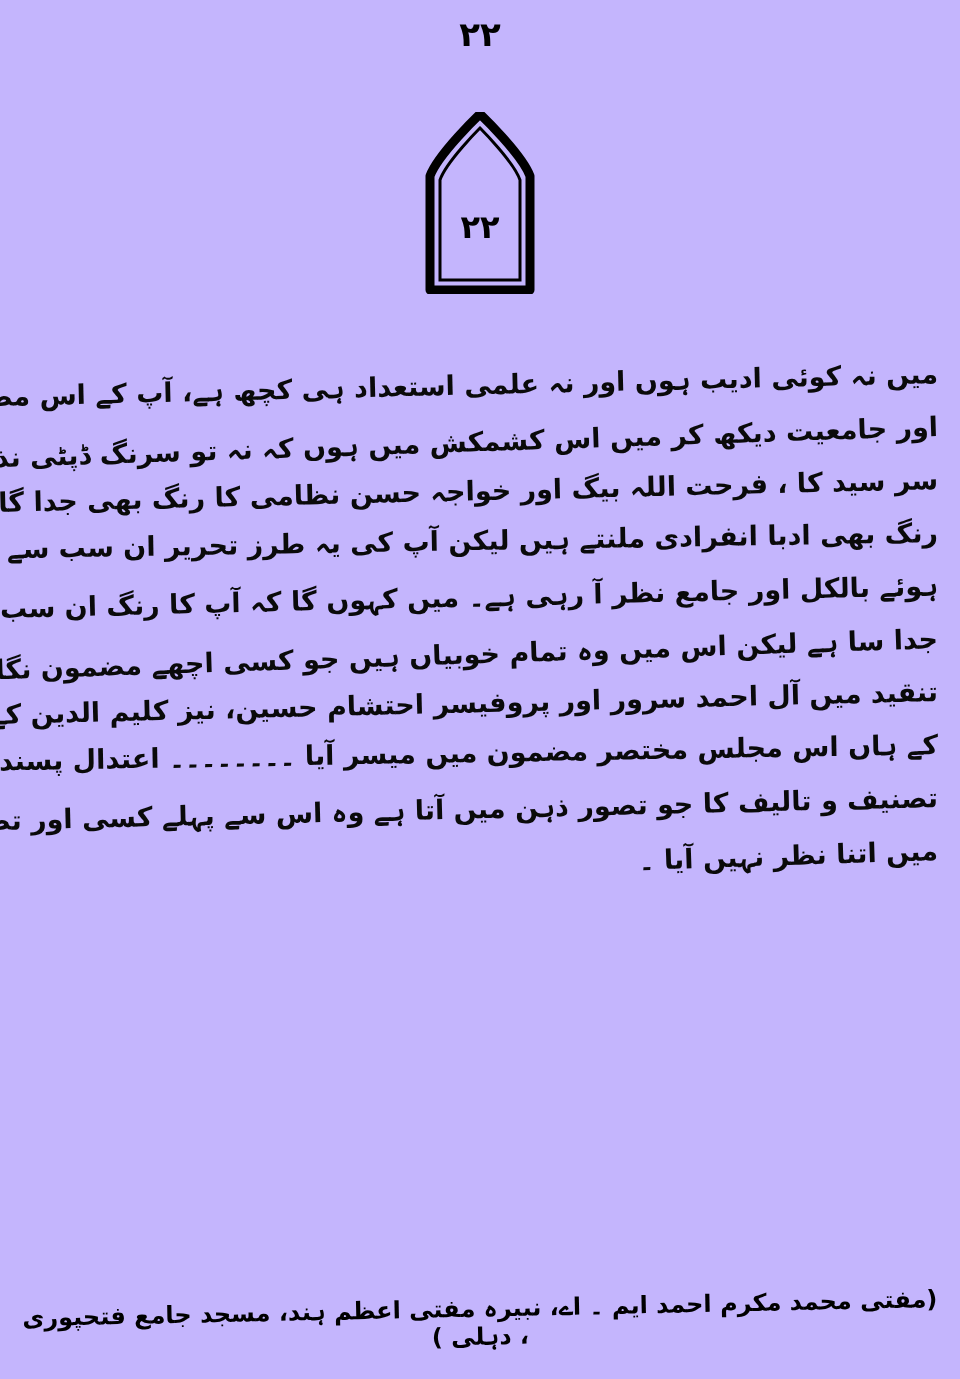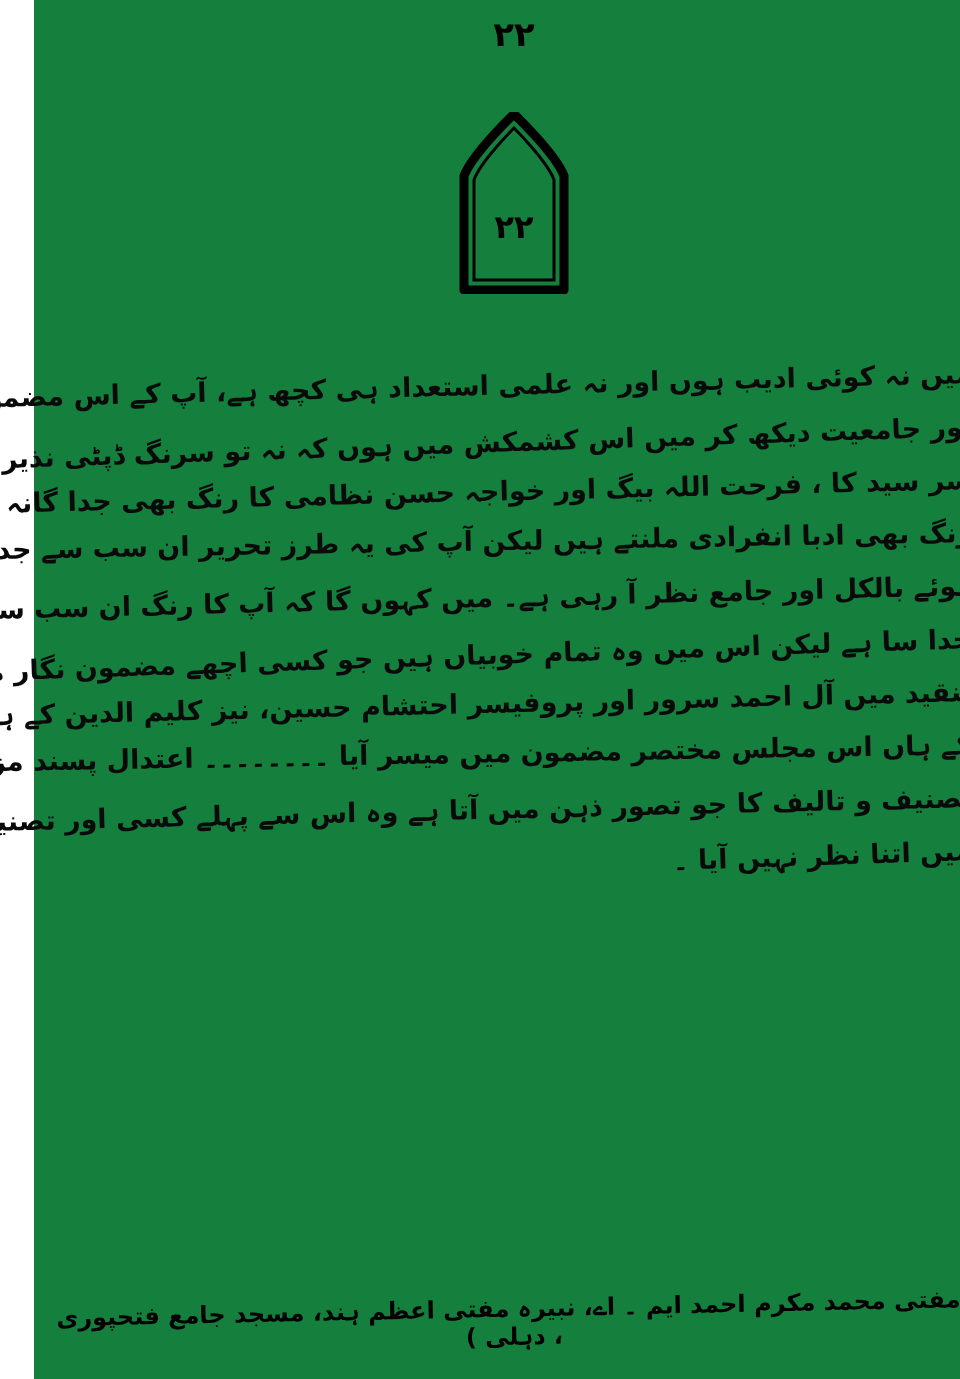--- a/index.html
+++ b/index.html
@@ -12,22 +12,21 @@
     height: 1379px;
     position: relative;
     font-family: "DejaVu Sans", sans-serif;
     color: #000000;
     overflow: hidden;
   }
 
   .page {
     position: absolute;
     inset: 0;
-    background: #15803d;
-    margin-left: 34px;
+    background: #c4b5fd;
   }
 
   
   .page-number-top {
     position: absolute;
     top: 14px;
     left: 0;
     width: 960px;
     text-align: center;
     font-size: 34px;

